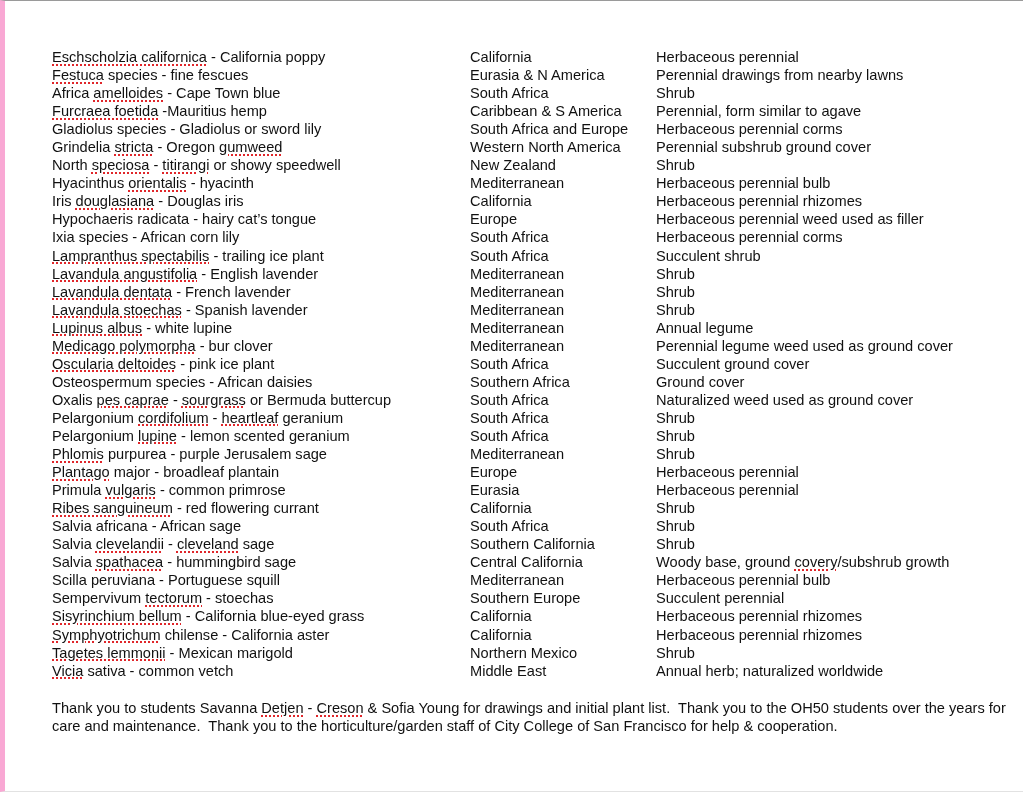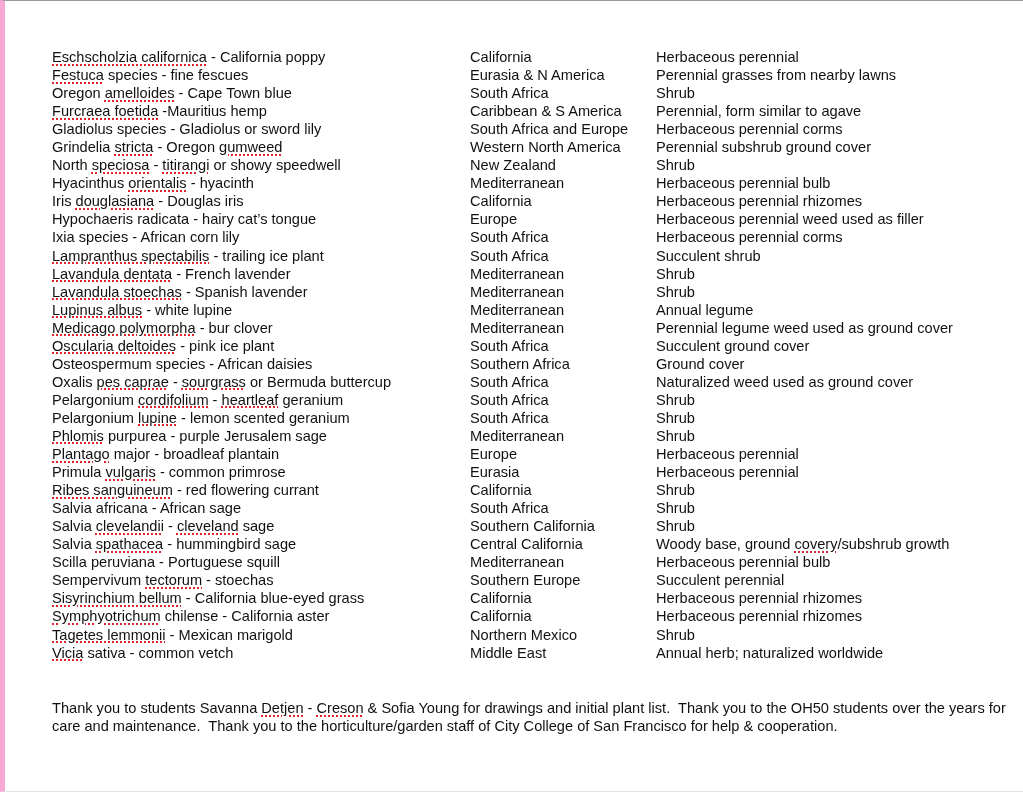--- a/index.html
+++ b/index.html
@@ -64,24 +64,24 @@
   <table class="plant-table">
     <tbody id="plant-rows">
         <tr>
           <td class="col-name"><span class="sp">Eschscholzia californica</span><span> - California poppy</span></td>
           <td class="col-origin">California</td>
           <td class="col-type">Herbaceous perennial</td>
         </tr>
         <tr>
           <td class="col-name"><span class="sp">Festuca</span><span> species - fine fescues</span></td>
           <td class="col-origin">Eurasia &amp; N America</td>
-          <td class="col-type">Perennial grasses from nearby lawns</td>
-        </tr>
-        <tr>
-          <td class="col-name"><span>Oregon </span><span class="sp">amelloides</span><span> - Cape Town blue</span></td>
+          <td class="col-type">Perennial drawings from nearby lawns</td>
+        </tr>
+        <tr>
+          <td class="col-name"><span>Africa </span><span class="sp">amelloides</span><span> - Cape Town blue</span></td>
           <td class="col-origin">South Africa</td>
           <td class="col-type">Shrub</td>
         </tr>
         <tr>
           <td class="col-name"><span class="sp">Furcraea foetida</span><span> -Mauritius hemp</span></td>
           <td class="col-origin">Caribbean &amp; S America</td>
           <td class="col-type">Perennial, form similar to agave</td>
         </tr>
         <tr>
           <td class="col-name"><span>Gladiolus species - Gladiolus or sword lily</span></td>
@@ -115,20 +115,25 @@
         </tr>
         <tr>
           <td class="col-name"><span>Ixia species - African corn lily</span></td>
           <td class="col-origin">South Africa</td>
           <td class="col-type">Herbaceous perennial corms</td>
         </tr>
         <tr>
           <td class="col-name"><span class="sp">Lampranthus spectabilis</span><span> - trailing ice plant</span></td>
           <td class="col-origin">South Africa</td>
           <td class="col-type">Succulent shrub</td>
+        </tr>
+        <tr>
+          <td class="col-name"><span class="sp">Lavandula angustifolia</span><span> - English lavender</span></td>
+          <td class="col-origin">Mediterranean</td>
+          <td class="col-type">Shrub</td>
         </tr>
         <tr>
           <td class="col-name"><span class="sp">Lavandula dentata</span><span> - French lavender</span></td>
           <td class="col-origin">Mediterranean</td>
           <td class="col-type">Shrub</td>
         </tr>
         <tr>
           <td class="col-name"><span class="sp">Lavandula stoechas</span><span> - Spanish lavender</span></td>
           <td class="col-origin">Mediterranean</td>
           <td class="col-type">Shrub</td>

